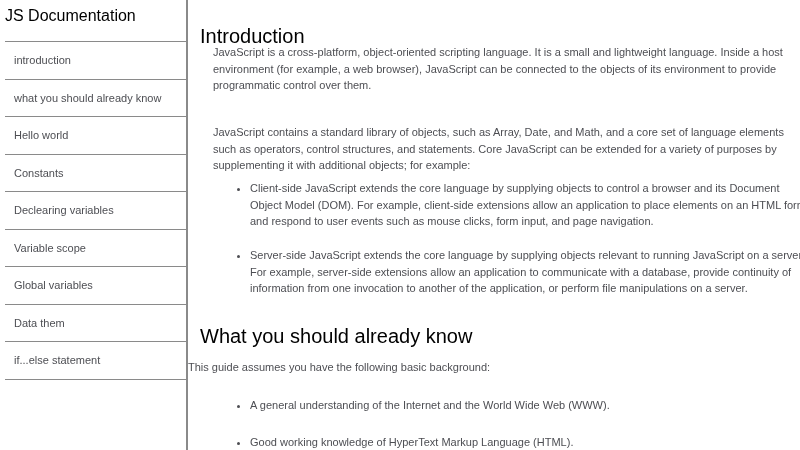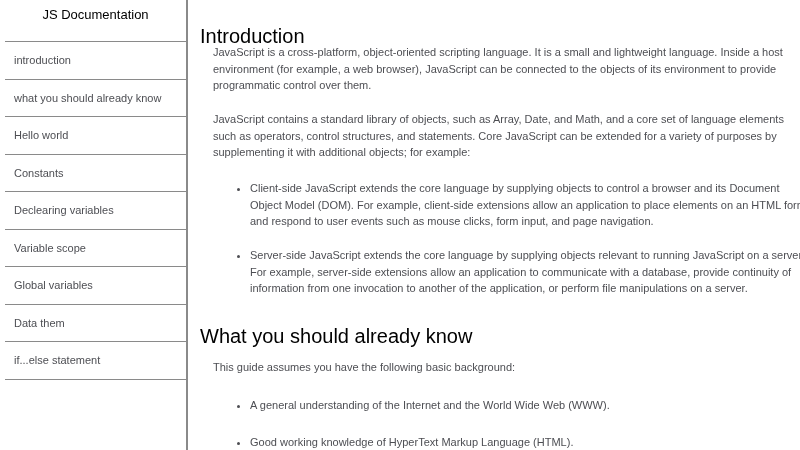--- a/index.html
+++ b/index.html
@@ -9,22 +9,22 @@
       font-family: "Liberation Sans", sans-serif;
     }
     #navbar {
       position: absolute; left: 0; top: 0;
       width: 188px; height: 450px;
       border-right: 2px solid #8a8a8a;
       background: #fff;
     }
     #navbar header {
       height: 42px;
-      text-align: center;
-      font-size: 13px;
+      text-align: left;
+      font-size: 16px;
       color: #000;
       padding-top: 7px;
       margin-left: 5px;
       margin-right: 0;
       border-bottom: 1px solid #8a8a8a;
     }
     #navbar ul { list-style: none; }
     #navbar li {
       height: 37.5px;
       margin-left: 5px;
@@ -43,37 +43,36 @@
     .section h2 {
       font-weight: normal;
       font-size: 20px;
       color: #000;
       margin-left: 12px;
     }
     .section p {
       font-size: 11px;
       line-height: 16.5px;
       color: #4d4e53;
-      margin-left: 25px;
       margin-right: 10px;
     }
     .section ul {
       margin-left: 50px;
       margin-right: 6px;
       list-style: disc;
     }
     .section li {
       font-size: 11px;
       line-height: 16.5px;
       color: #4d4e53;
       margin-left: 12px;
     }
     #sec-intro h2 { position: absolute; top: 25px; }
     #sec-intro .p1 { position: absolute; top: 44px; width: 587px; margin-left: 25px; }
-    #sec-intro .p2 { position: absolute; top: 111px; width: 587px; margin-left: 25px; }
+    #sec-intro .p2 { position: absolute; top: 124px; width: 587px; margin-left: 25px; }
     #sec-intro ul { position: absolute; top: 180px; width: 556px; }
     #sec-intro ul li.b1 { position: absolute; top: 0; width: 556px; }
     #sec-intro ul li.b2 { position: absolute; top: 67px; width: 556px; }
     #sec-know h2 { position: absolute; top: 325px; }
     #sec-know p { position: absolute; top: 359px; width: 587px; }
     #sec-know ul { position: absolute; top: 397px; width: 556px; }
     #sec-know ul li.b1 { position: absolute; top: 0; width: 556px; }
     #sec-know ul li.b2 { position: absolute; top: 37px; width: 556px; }
   </style>
 </head>

